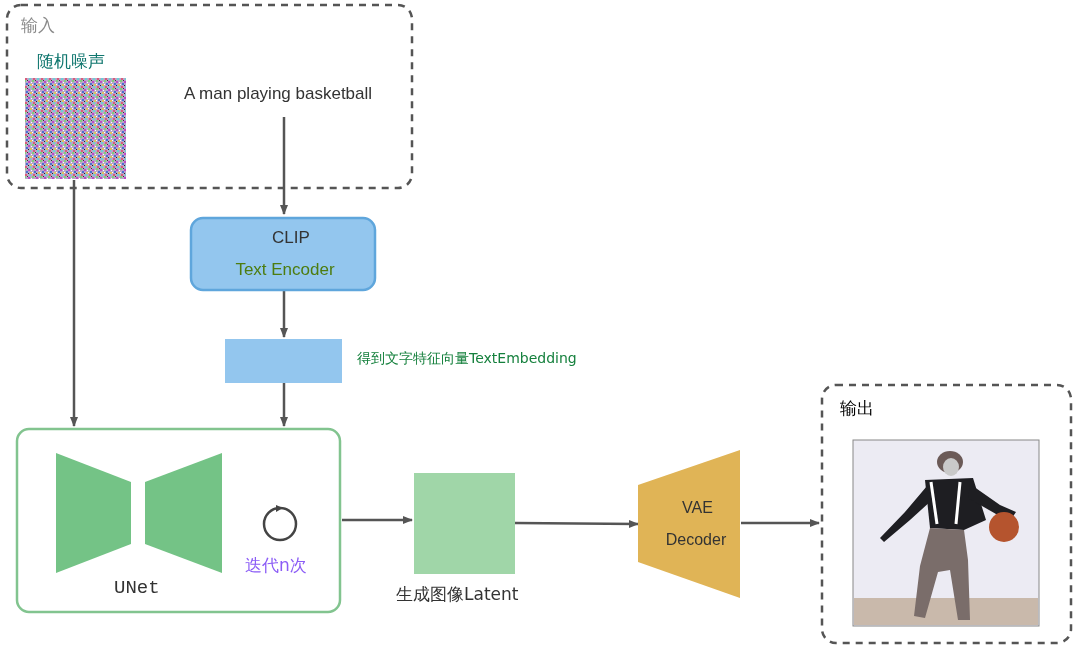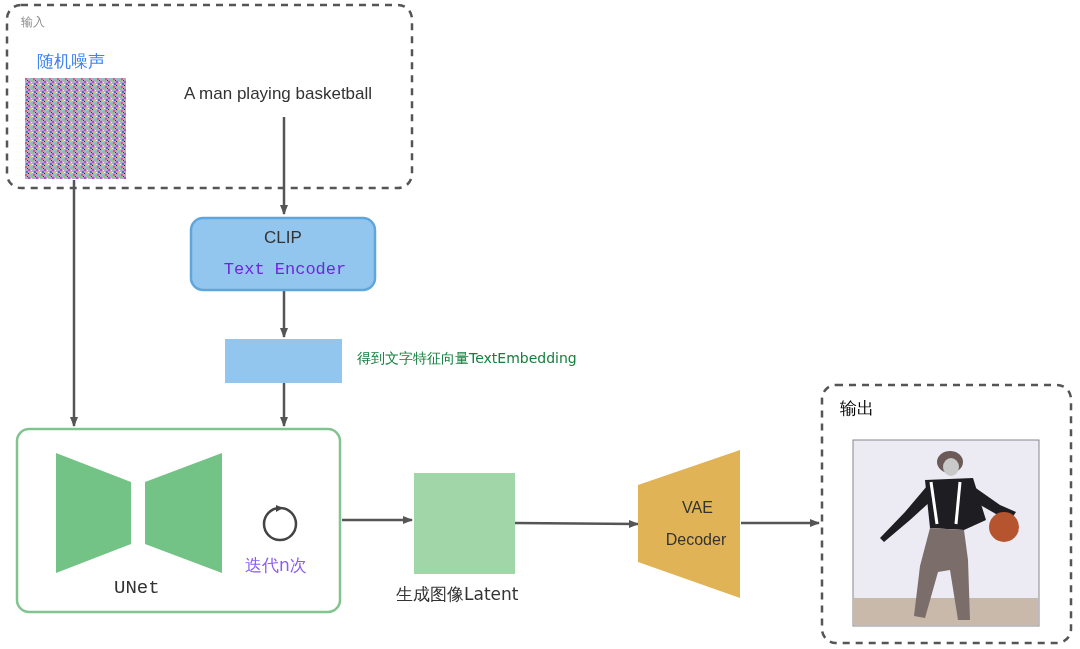--- a/index.html
+++ b/index.html
@@ -76,28 +76,28 @@
 
     <path d="M927,486 L905,512 L880,538 L884,542 L910,520 L932,500 Z" fill="#1e1e22"></path>
     <path d="M970,484 L1000,505 L1016,512 L1012,518 L996,514 L968,498 Z" fill="#1e1e22"></path>
 
     <circle cx="1004" cy="527" r="15" fill="#b5542e"></circle>
 
     <path d="M930,528 L964,530 L968,560 L970,620 L958,620 L950,570 L938,572 L925,618 L914,616 L920,566 Z" fill="#7a6d6a"></path>
   </g>
 </svg>
 
-<div class="abs txt" style="left:21px; top:14px; font-size:12px; color:#8a8a8a;">输入</div>
+<div class="abs txt" style="left:21px; top:14px; font-size:17px; color:#8a8a8a;">输入</div>
 
-<div class="abs txt" style="left:37px; top:50px; font-size:17px; color:#3b82f6;">随机噪声</div>
+<div class="abs txt" style="left:37px; top:50px; font-size:17px; color:#0f766e;">随机噪声</div>
 
 <div class="abs txt" style="left:176px; top:84px; font-size:17px; color:#333; font-family:'Liberation Sans',sans-serif;margin-left:8px;">A man playing basketball</div>
 
-<div class="abs txt" style="left:191px; width:184px; text-align:center; top:228px; font-size:17px; color:#333; font-family:'Liberation Sans',sans-serif;">CLIP</div>
-<div class="abs txt" style="left:191px; width:188px; text-align:center; top:260px; font-size:17px; color:#6d28d9; font-family:Liberation Mono, monospace;">Text Encoder</div>
+<div class="abs txt" style="left:191px; width:184px; text-align:center; top:228px; font-size:17px; color:#333; font-family:'Liberation Sans',sans-serif;padding-left:8px;">CLIP</div>
+<div class="abs txt" style="left:191px; width:188px; text-align:center; top:260px; font-size:17px; color:#4d7c0f; font-family:Liberation Sans, sans-serif;">Text Encoder</div>
 
 <div class="abs txt" style="left:357px; top:350px; font-size:14px; color:#15803d;">得到文字特征向量TextEmbedding</div>
 
 <div class="abs txt" style="left:114px; top:577px; font-size:19px; color:#333; font-family:Liberation Mono, monospace;">UNet</div>
 
 <div class="abs txt" style="left:245px; top:554px; font-size:17px; color:#8b5cf6;">迭代n次</div>
 
 <div class="abs txt" style="left:396px; top:583px; font-size:17px; color:#333;">生成图像Latent</div>
 
 <div class="abs txt" style="left:638px; width:119px; text-align:center; top:499px; font-size:16px; color:#333; font-family:'Liberation Sans',sans-serif;">VAE</div>

